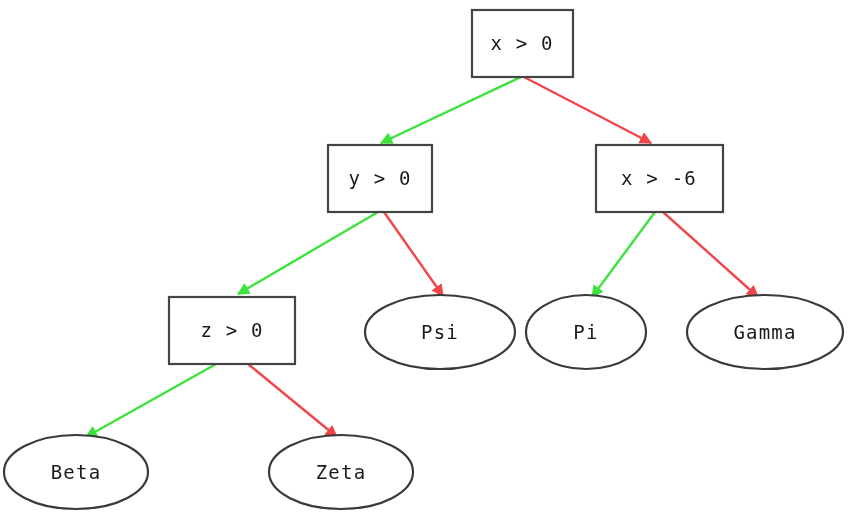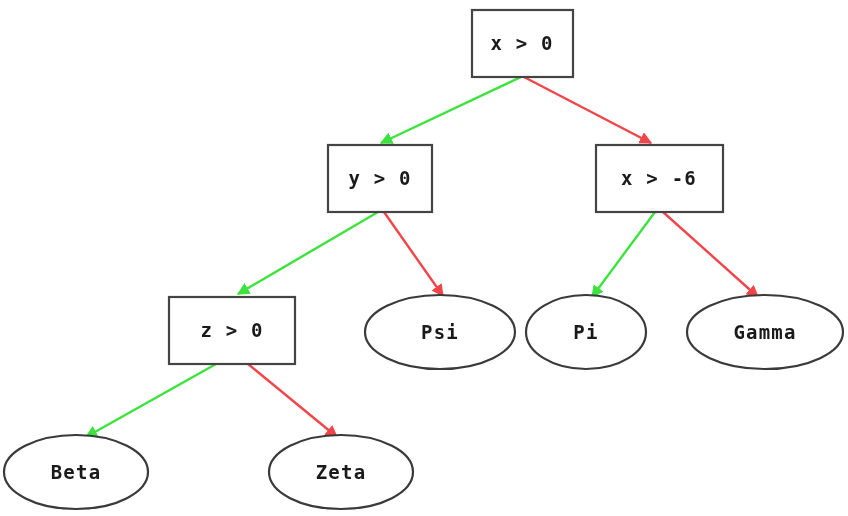--- a/index.html
+++ b/index.html
@@ -11,21 +11,20 @@
     width: 848px;
     height: 516px;
     overflow: hidden;
     font-family: "DejaVu Sans Mono", "Liberation Mono", monospace;
   }
   #diagram-root {
     position: relative;
     width: 848px;
     height: 516px;
     background: #ffffff;
-    font-weight: bold;
   }
   #tree-svg {
     position: absolute;
     top: 0;
     left: 0;
     width: 848px;
     height: 516px;
     display: block;
   }
   .node-box {

